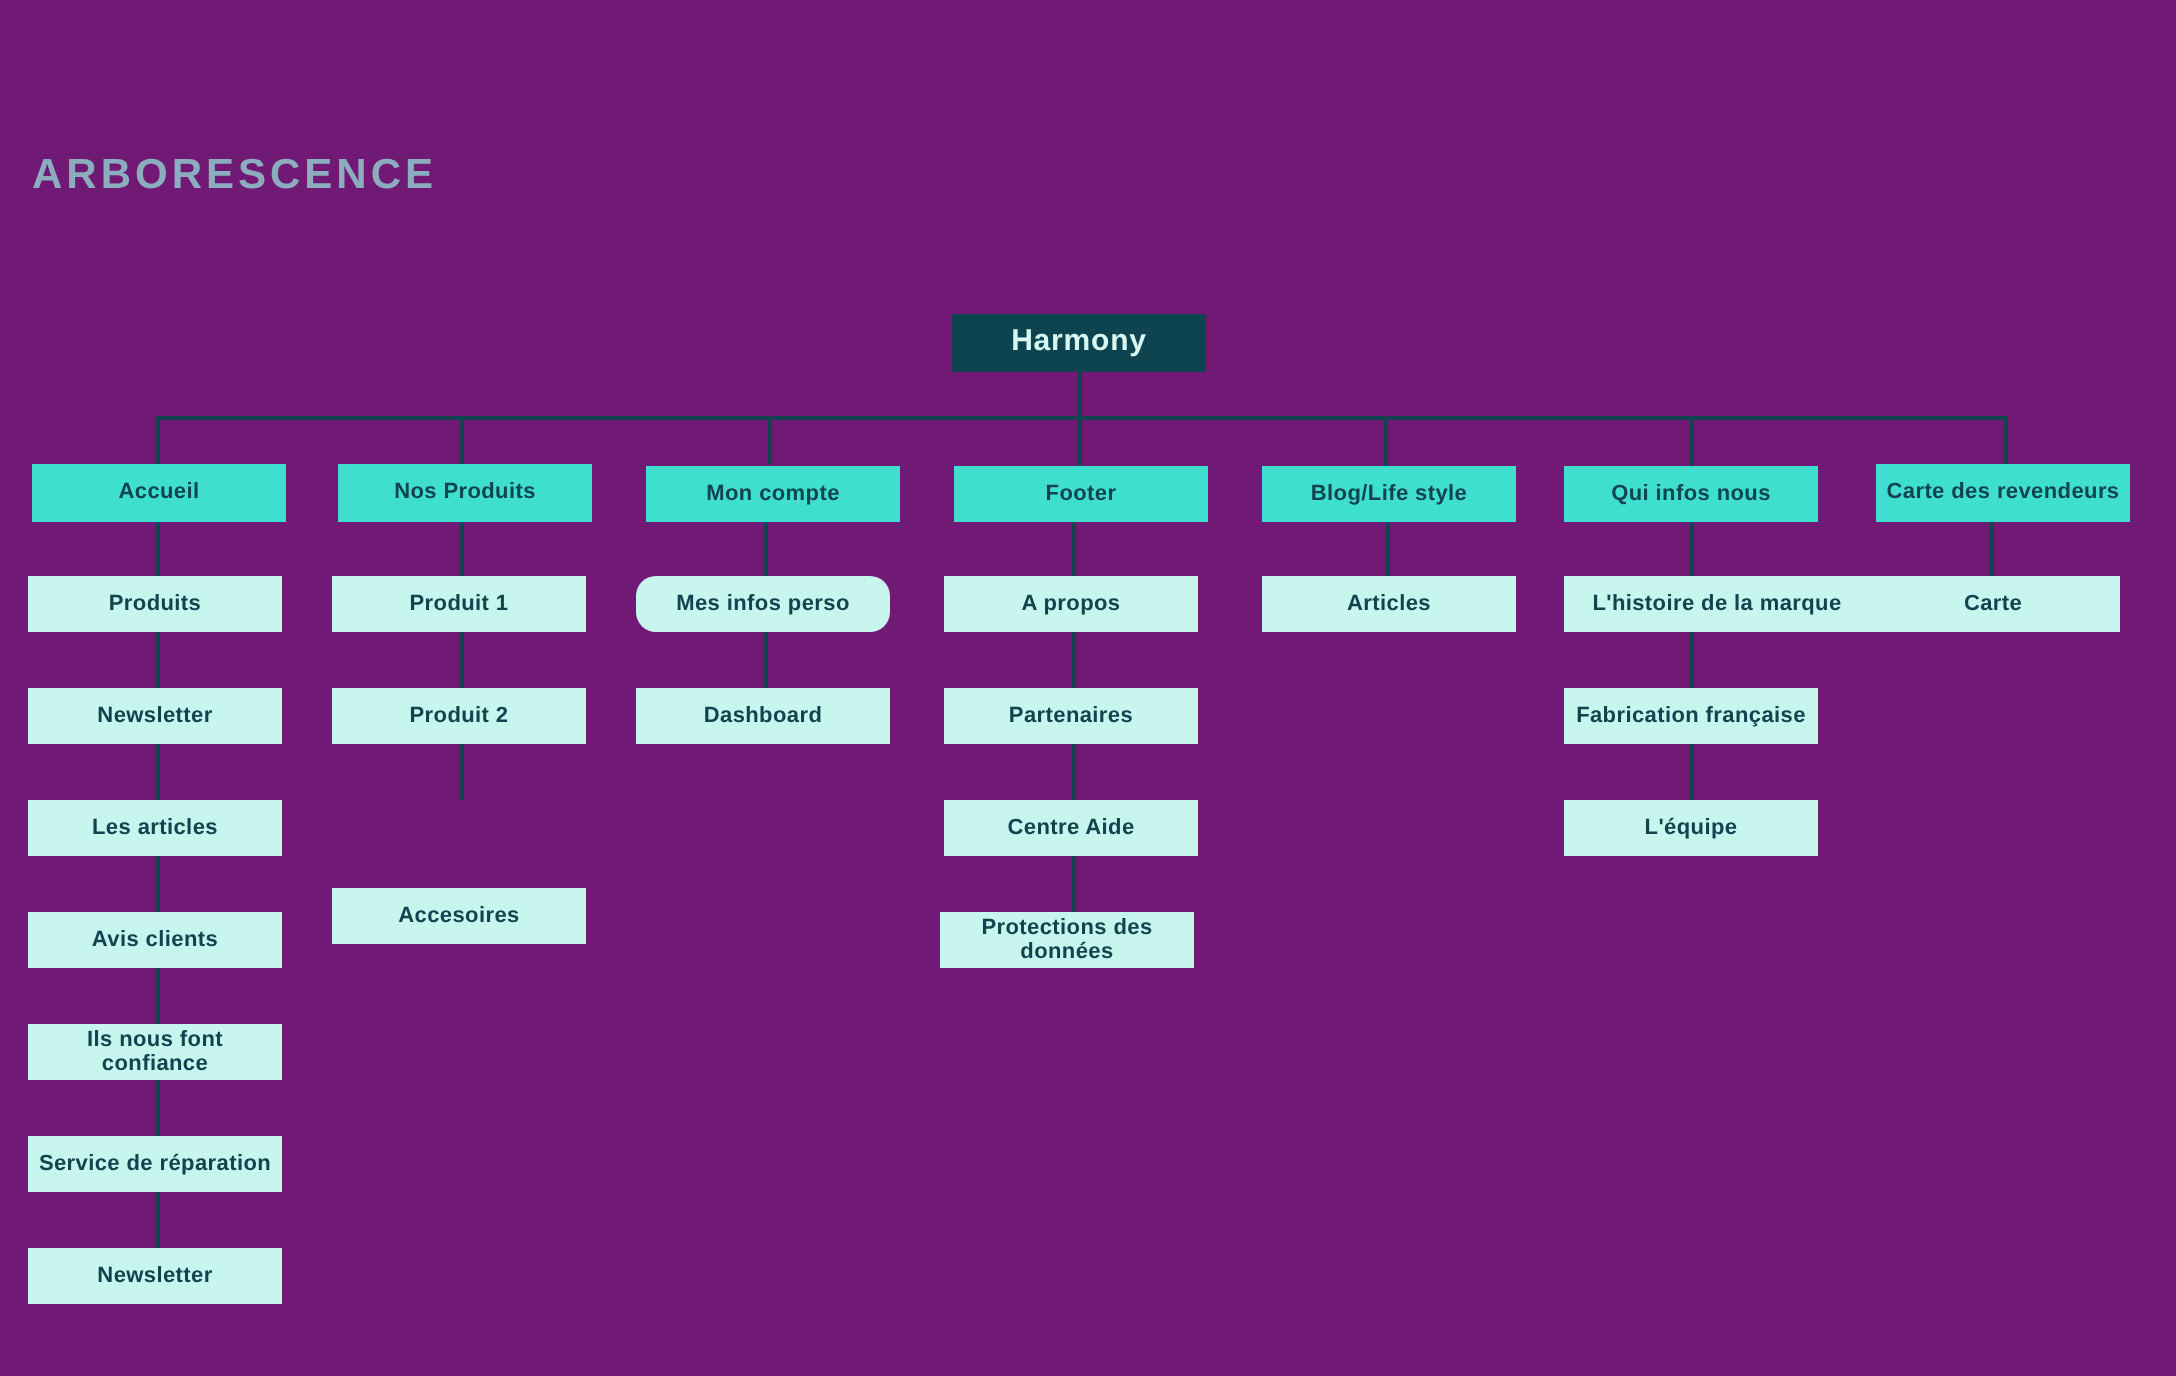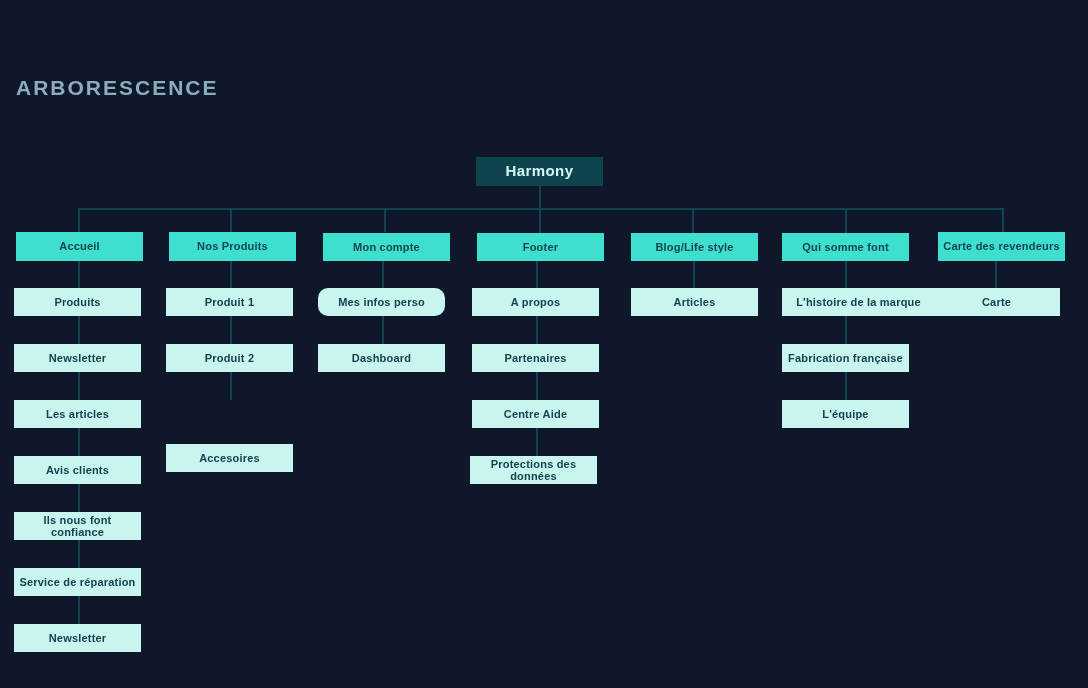--- a/index.html
+++ b/index.html
@@ -10,21 +10,21 @@
   body {
     width: 1088px;
     height: 688px;
     font-family: "Liberation Sans", sans-serif;
     overflow: hidden;
   }
   #canvas {
     position: relative;
     width: 1088px;
     height: 688px;
-    background: #0f172a;
+    background: #701a75;
   }
   #page-title {
     position: absolute;
     left: 16px;
     top: 76px;
     font-size: 21px;
     font-weight: bold;
     letter-spacing: 2.0px;
     color: #8cadbd;
     white-space: nowrap;
@@ -166,21 +166,21 @@
   <div class="node lvl1" style="left:631px; top:233px; width:127px; height:28px;">
     <span>Blog/Life style</span>
   </div>
   <div class="conn v" style="left:693px; top:261px; height:27px;"></div>
   <div class="node lvl2" style="left:631px; top:288px; width:127px; height:28px;">
     <span>Articles</span>
   </div>
 
   <div class="conn v" style="left:845px; top:208px; height:25px;"></div>
   <div class="node lvl1" style="left:782px; top:233px; width:127px; height:28px;">
-    <span>Qui somme font</span>
+    <span>Qui infos nous</span>
   </div>
   <div class="conn v" style="left:845px; top:261px; height:27px;"></div>
   <div class="node lvl2" style="left:782px; top:288px; width:153px; height:28px;">
     <span>L'histoire de la marque</span>
   </div>
   <div class="conn v" style="left:845px; top:316px; height:28px;"></div>
   <div class="node lvl2" style="left:782px; top:344px; width:127px; height:28px;">
     <span>Fabrication française</span>
   </div>
   <div class="conn v" style="left:845px; top:372px; height:28px;"></div>

